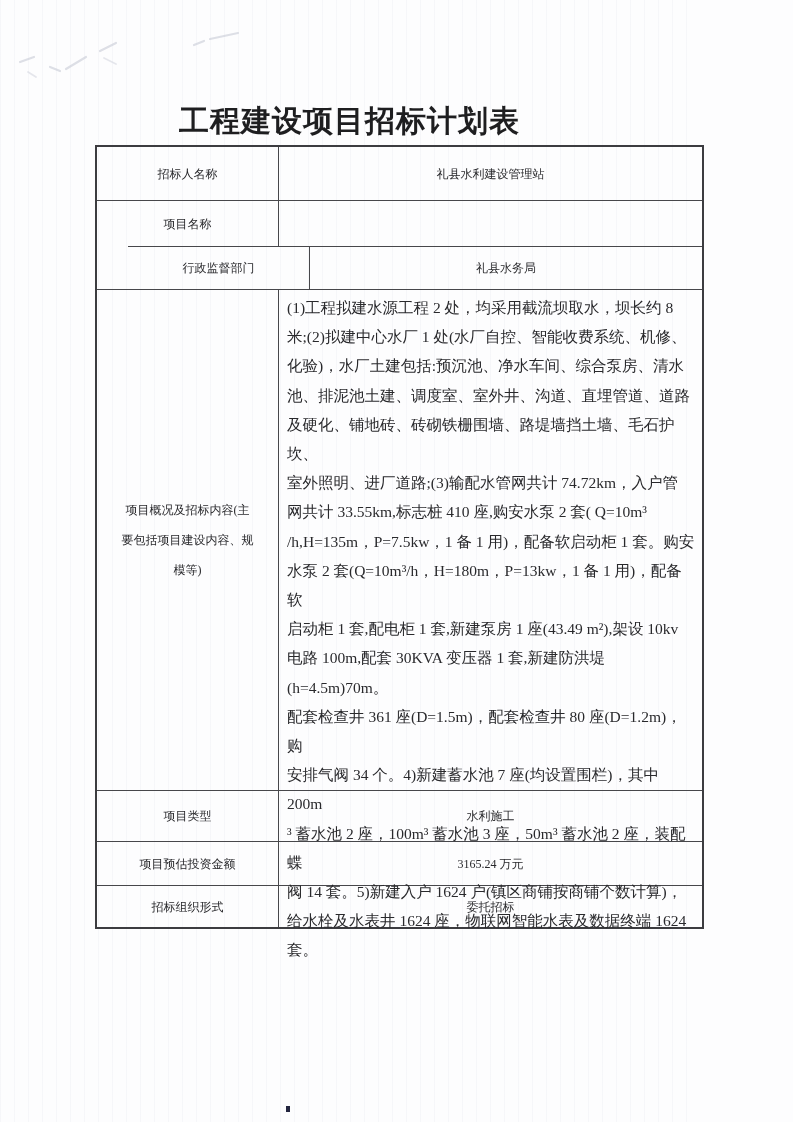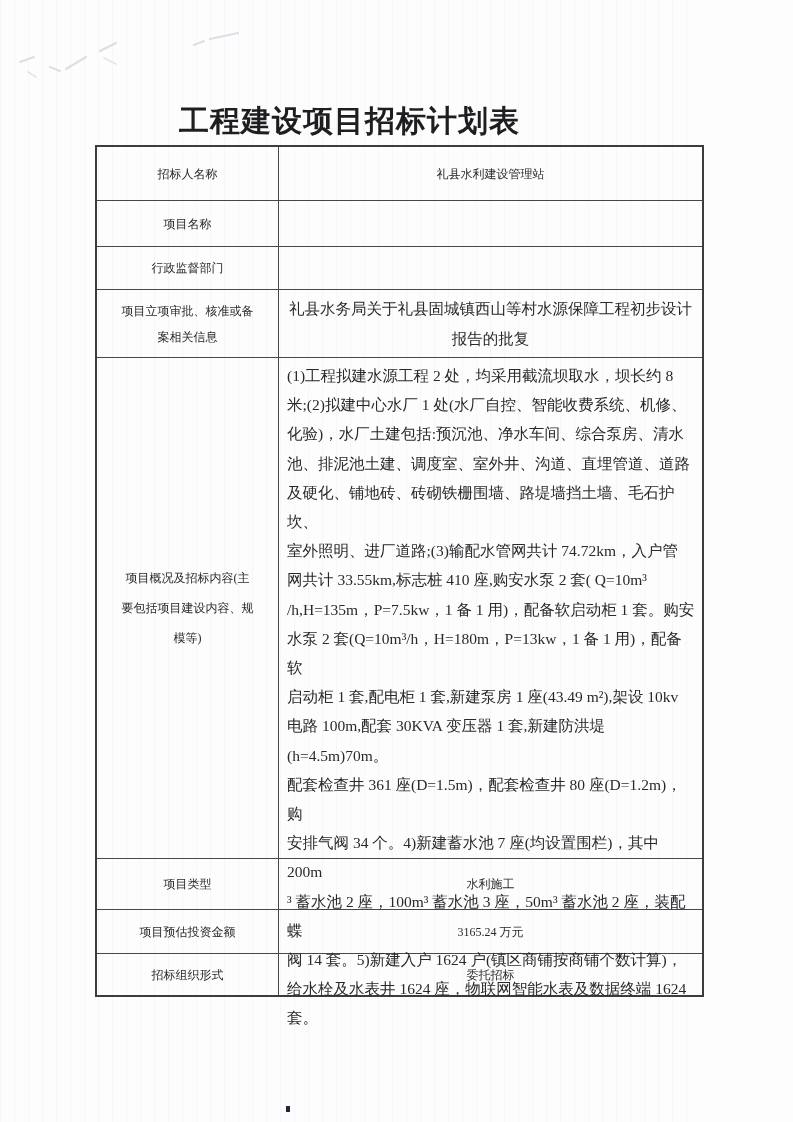--- a/index.html
+++ b/index.html
@@ -62,21 +62,21 @@
     border-right: 1.5px solid #47474b;
     padding: 2px;
   }
   .cell-value {
     flex: 1;
     padding: 2px 6px;
   }
   
   .row-0 { height: 53px; }
   .row-1 { height: 46px; }
-  .row-2 { height: 43px; }
+  .row-2 { height: 43px; margin-left: 31px; }
   .row-3 { height: 68px; }
   .row-4 { height: 501px; }
   .row-5 { height: 51px; }
   .row-6 { height: 44px; }
   .row-7 { height: 42px; }
 
   .row-3 .cell-value { font-size: 15.5px; line-height: 30px; }
   .row-4 .cell-label { line-height: 30px; }
   .row-4 .cell-value {
     justify-content: flex-start;
@@ -117,26 +117,21 @@
   <div class="doc-table">
       <div class="trow row-0">
         <div class="cell cell-label">招标人名称</div>
         <div class="cell cell-value">礼县水利建设管理站</div>
       </div>
       <div class="trow row-1">
         <div class="cell cell-label">项目名称</div>
       </div>
       <div class="trow row-2">
         <div class="cell cell-label">行政监督部门</div>
-      </div>
-      <div class="trow row-3">
-        <div class="cell cell-label">项目立项审批、核准或备
-案相关信息</div>
-        <div class="cell cell-value">礼县水务局关于礼县固城镇西山等村水源保障工程初步设计
-报告的批复</div>
+        <div class="cell cell-value">礼县水务局</div>
       </div>
       <div class="trow row-4">
         <div class="cell cell-label">项目概况及招标内容(主
 要包括项目建设内容、规
 模等)</div>
         <div class="cell cell-value">(1)工程拟建水源工程 2 处，均采用截流坝取水，坝长约 8
 米;(2)拟建中心水厂 1 处(水厂自控、智能收费系统、机修、
 化验)，水厂土建包括:预沉池、净水车间、综合泵房、清水
 池、排泥池土建、调度室、室外井、沟道、直埋管道、道路
 及硬化、铺地砖、砖砌铁栅围墙、路堤墙挡土墙、毛石护坎、

